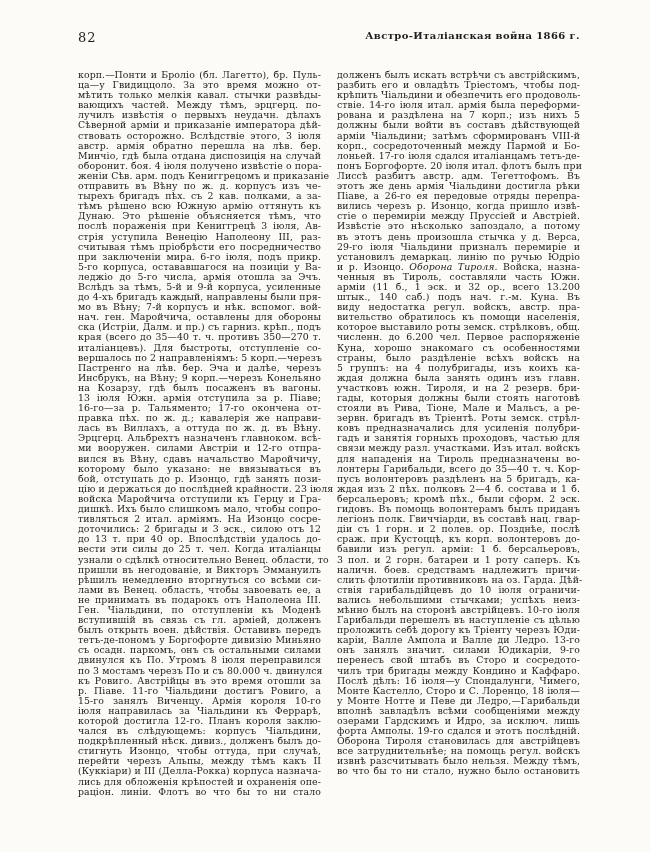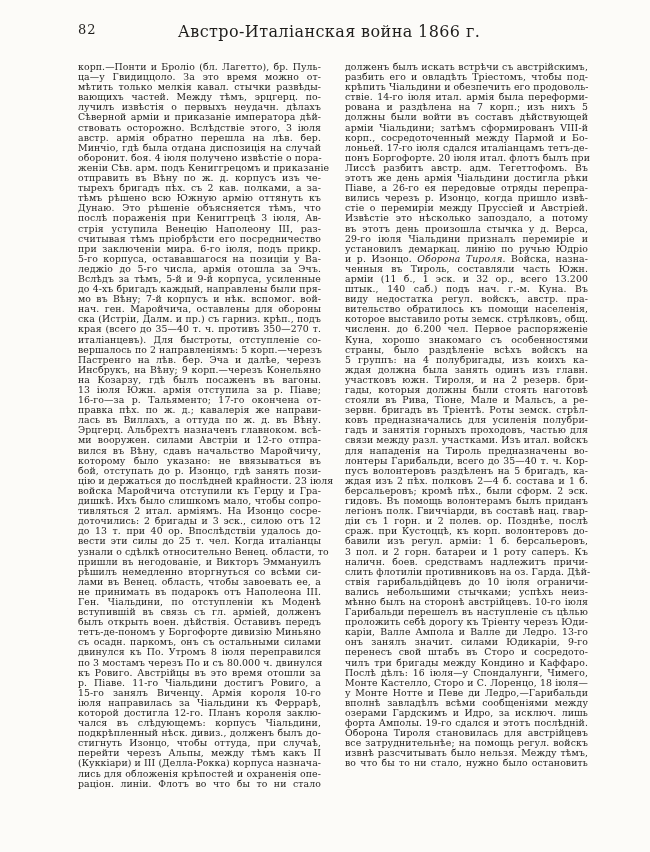--- a/index.html
+++ b/index.html
@@ -6,44 +6,44 @@
   body {
     width: 650px; height: 852px;
     background: #fcfbf8;
     font-family: "DejaVu Serif", serif;
     color: #1e1d1b;
     overflow: hidden;
     position: relative;
   }
   .page {
     position: absolute;
-    left: 78px; top: 20px;
+    left: 78px; top: 28px;
     width: 502px;
   }
   .header {
     position: relative;
     height: 20px;
     margin-bottom: 22px;
   }
   .page-number {
     position: absolute;
     left: 0; top: 2px;
     font-size: 13px;
     letter-spacing: 1px;
   }
   .page-title {
-    text-align: center;
-    font-size: 16px;
-    font-weight: normal;
+    text-align: right;
+    font-size: 10px;
+    font-weight: bold;
     letter-spacing: 0.4px;
     padding-top: 2px;
   }
   .columns {
     display: flex;
-    gap: 24px;
+    gap: 16px;
   }
   .col {
     width: 243px;
     font-size: 9.35px;
     line-height: 10.1px;
   }
   .line {
     text-align: justify;
     text-align-last: justify;
     white-space: nowrap;

